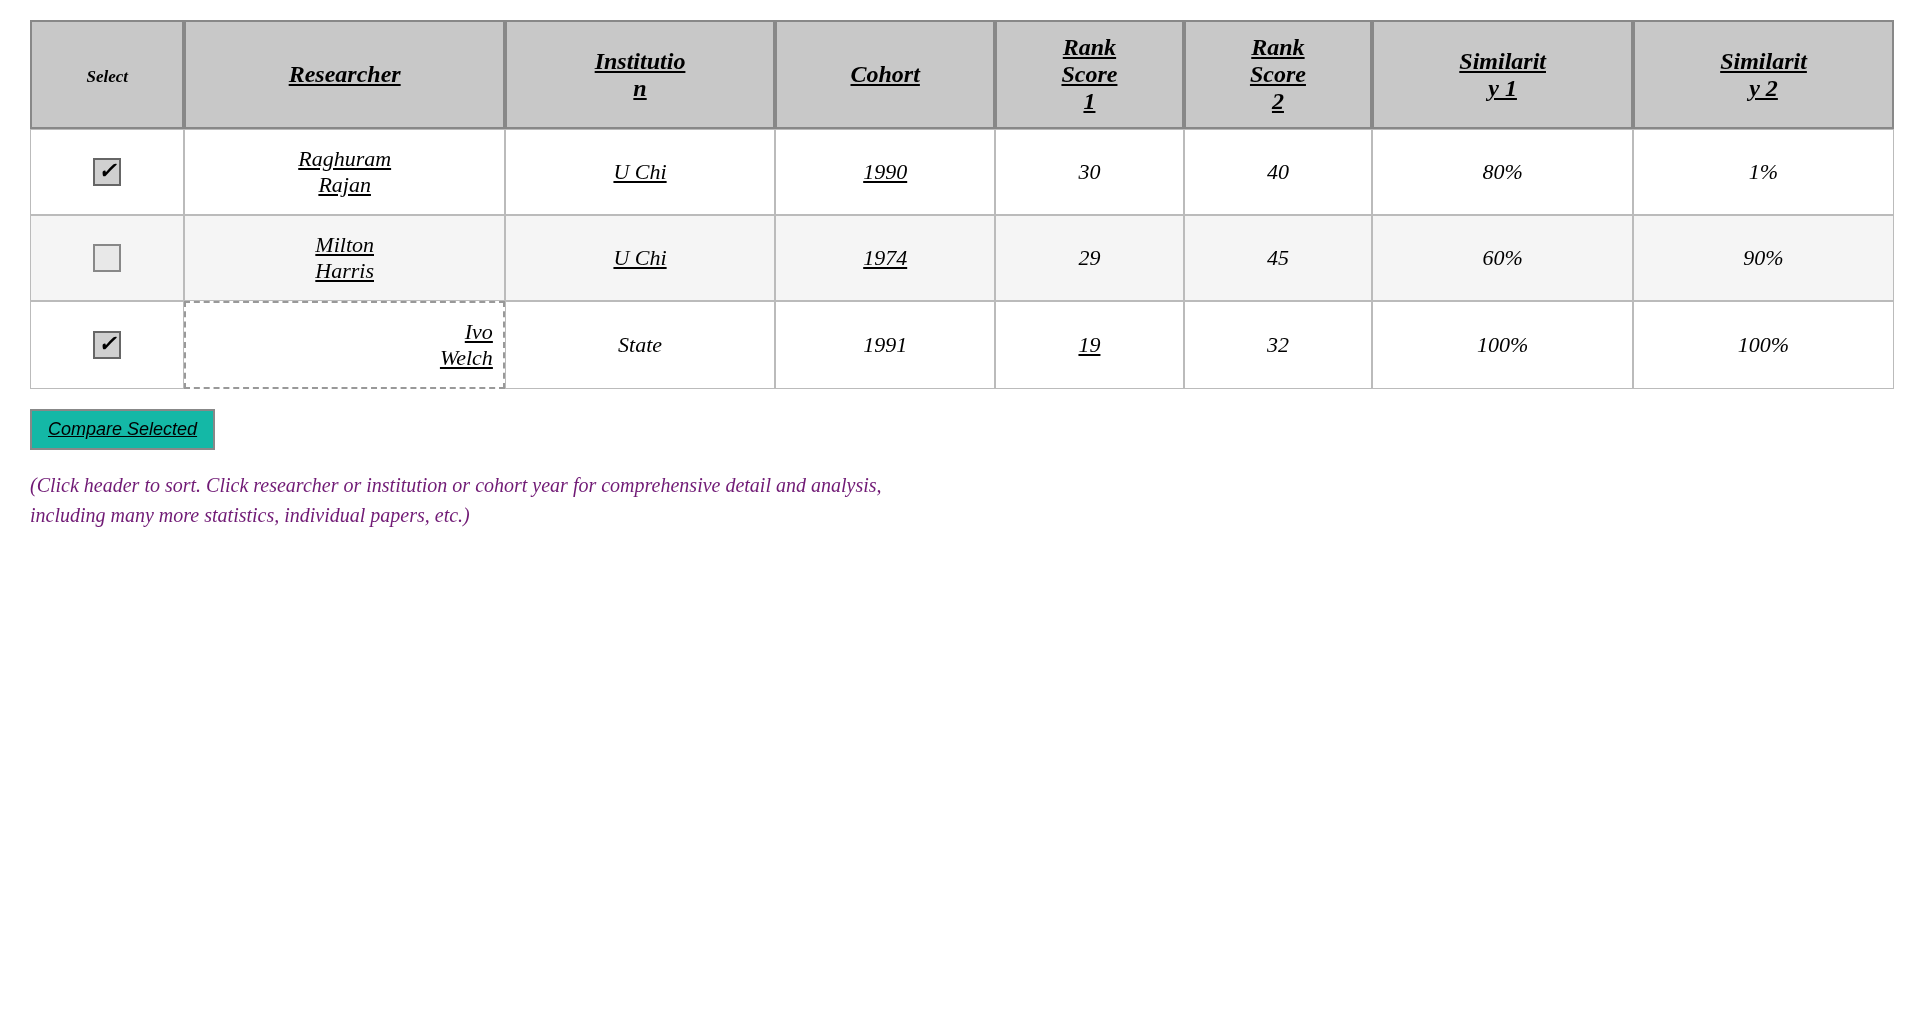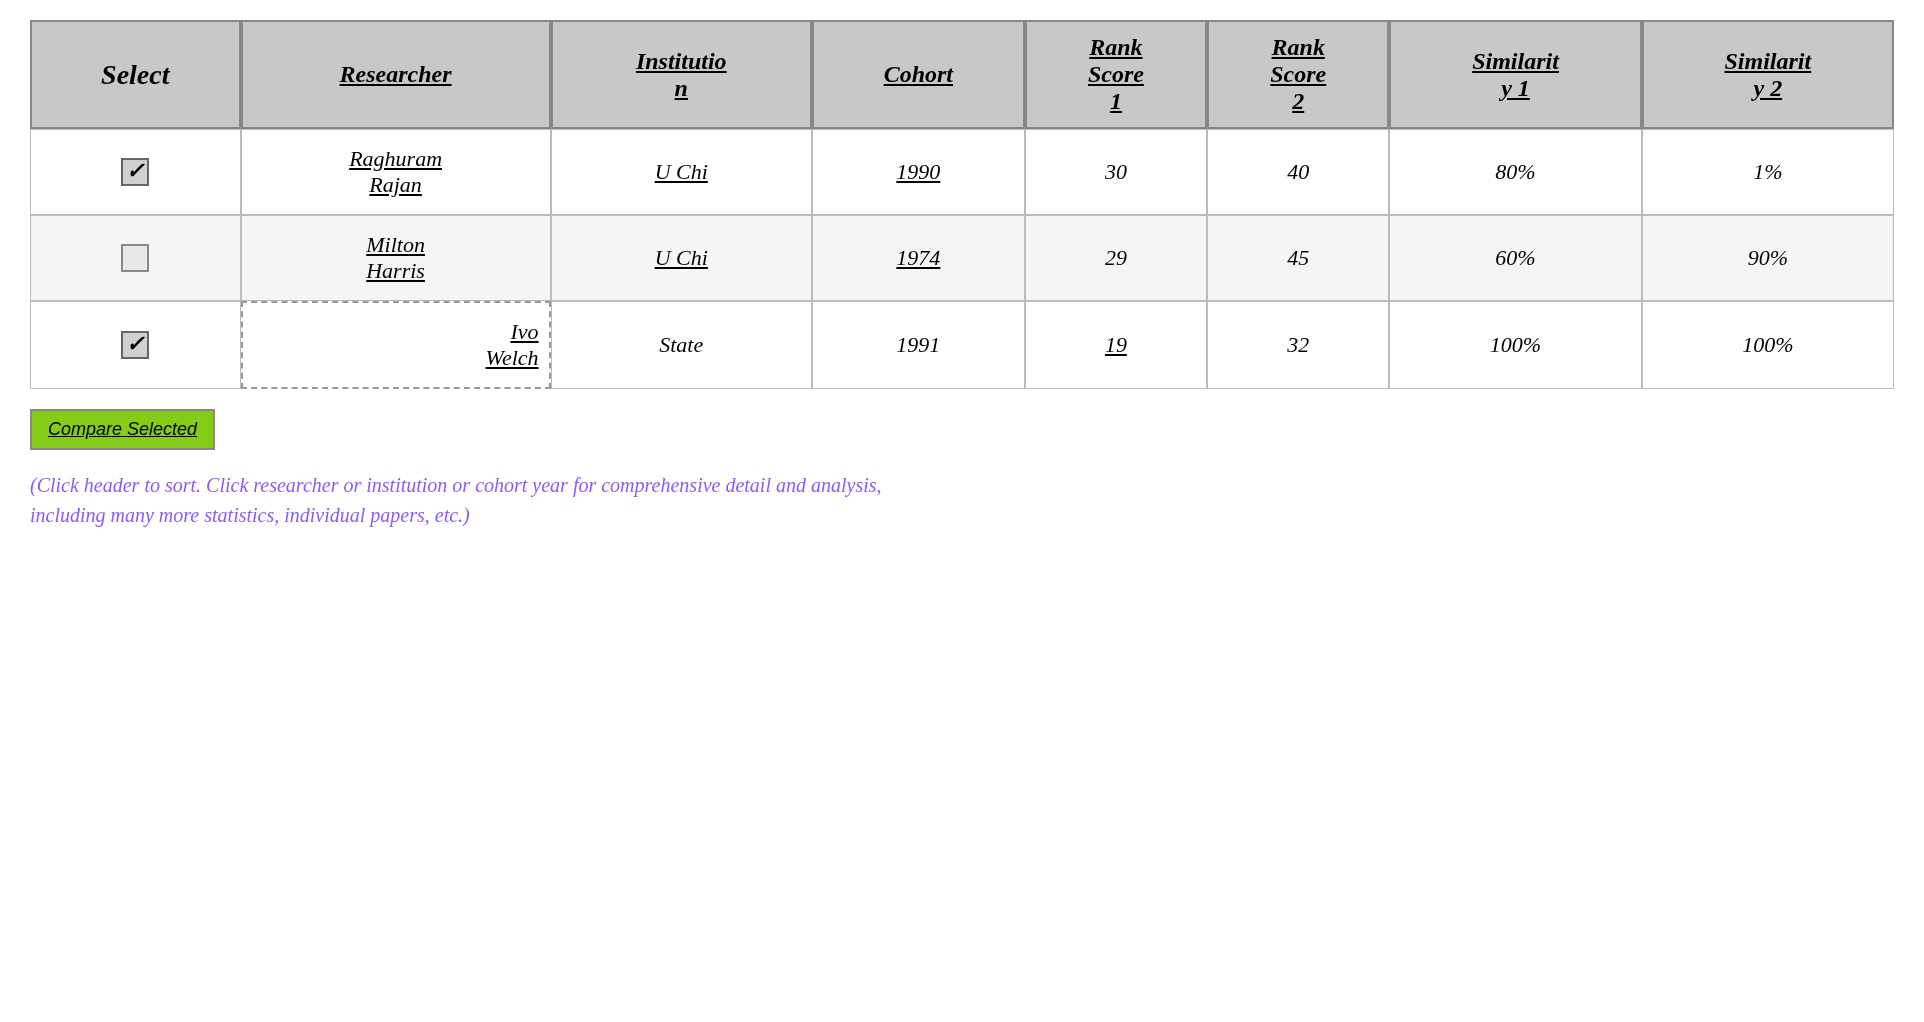--- a/index.html
+++ b/index.html
@@ -69,42 +69,42 @@
       border: 2px solid #888;
       background: #e8e8e8;
       vertical-align: middle;
     }
     .ivo-welch-cell {
       background: #e8e8e8;
       border: 2px dashed #999;
       text-align: right;
     }
     .compare-btn {
-      background: #84cc16;
+      background: #14b8a6;
       border: 2px solid #888;
       padding: 8px 16px;
       font-size: 18px;
       font-style: italic;
       cursor: pointer;
       margin-bottom: 20px;
     }
     .compare-btn span {
       text-decoration: underline;
     }
     .footer-note {
       font-style: italic;
       font-size: 20px;
-      color: #8b5cf6;
+      color: #701a75;
       max-width: 900px;
       line-height: 1.5;
     }
     .header-select {
       font-style: italic;
       font-weight: bold;
-      font-size: 28px;
+      font-size: 17px;
     }
     tr:nth-child(even) td {
       background: #f5f5f5;
     }
     tr:nth-child(odd) td {
       background: #fff;
     }
     .row-ivo td {
       background: #e8e8e8;
     }

